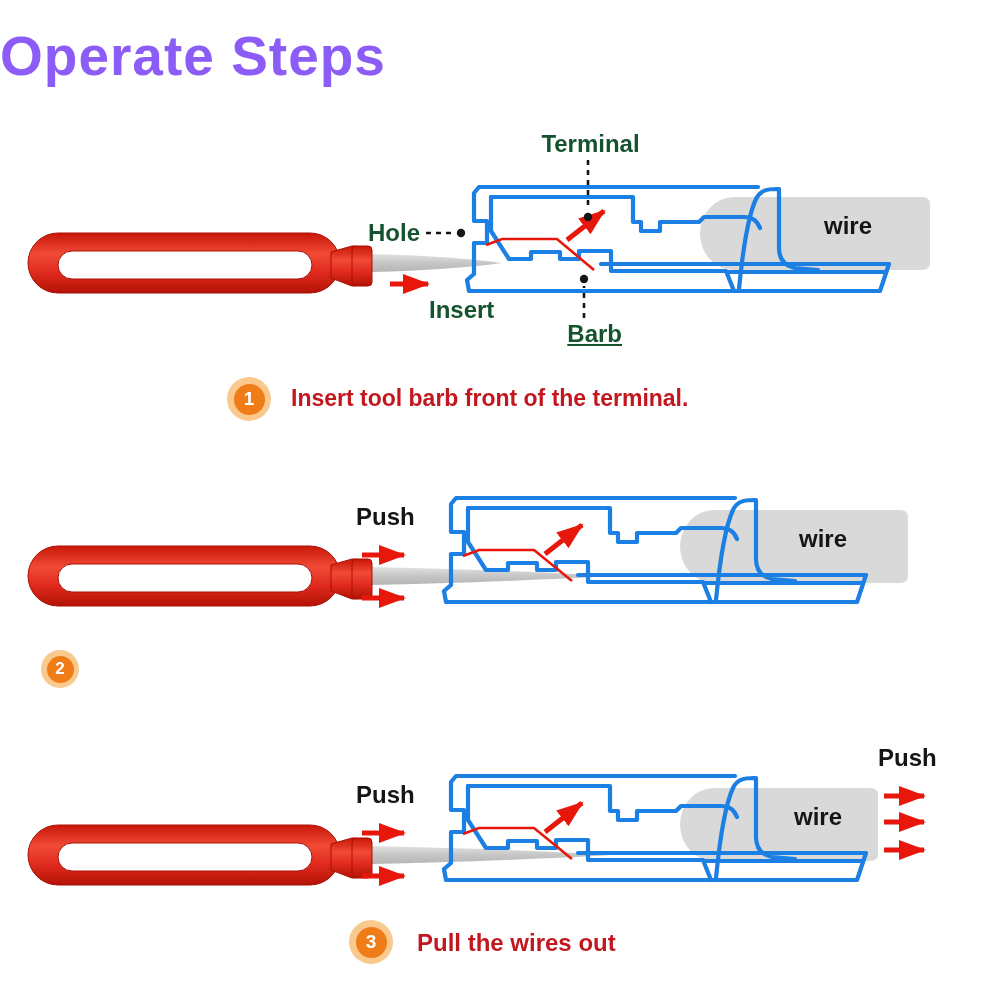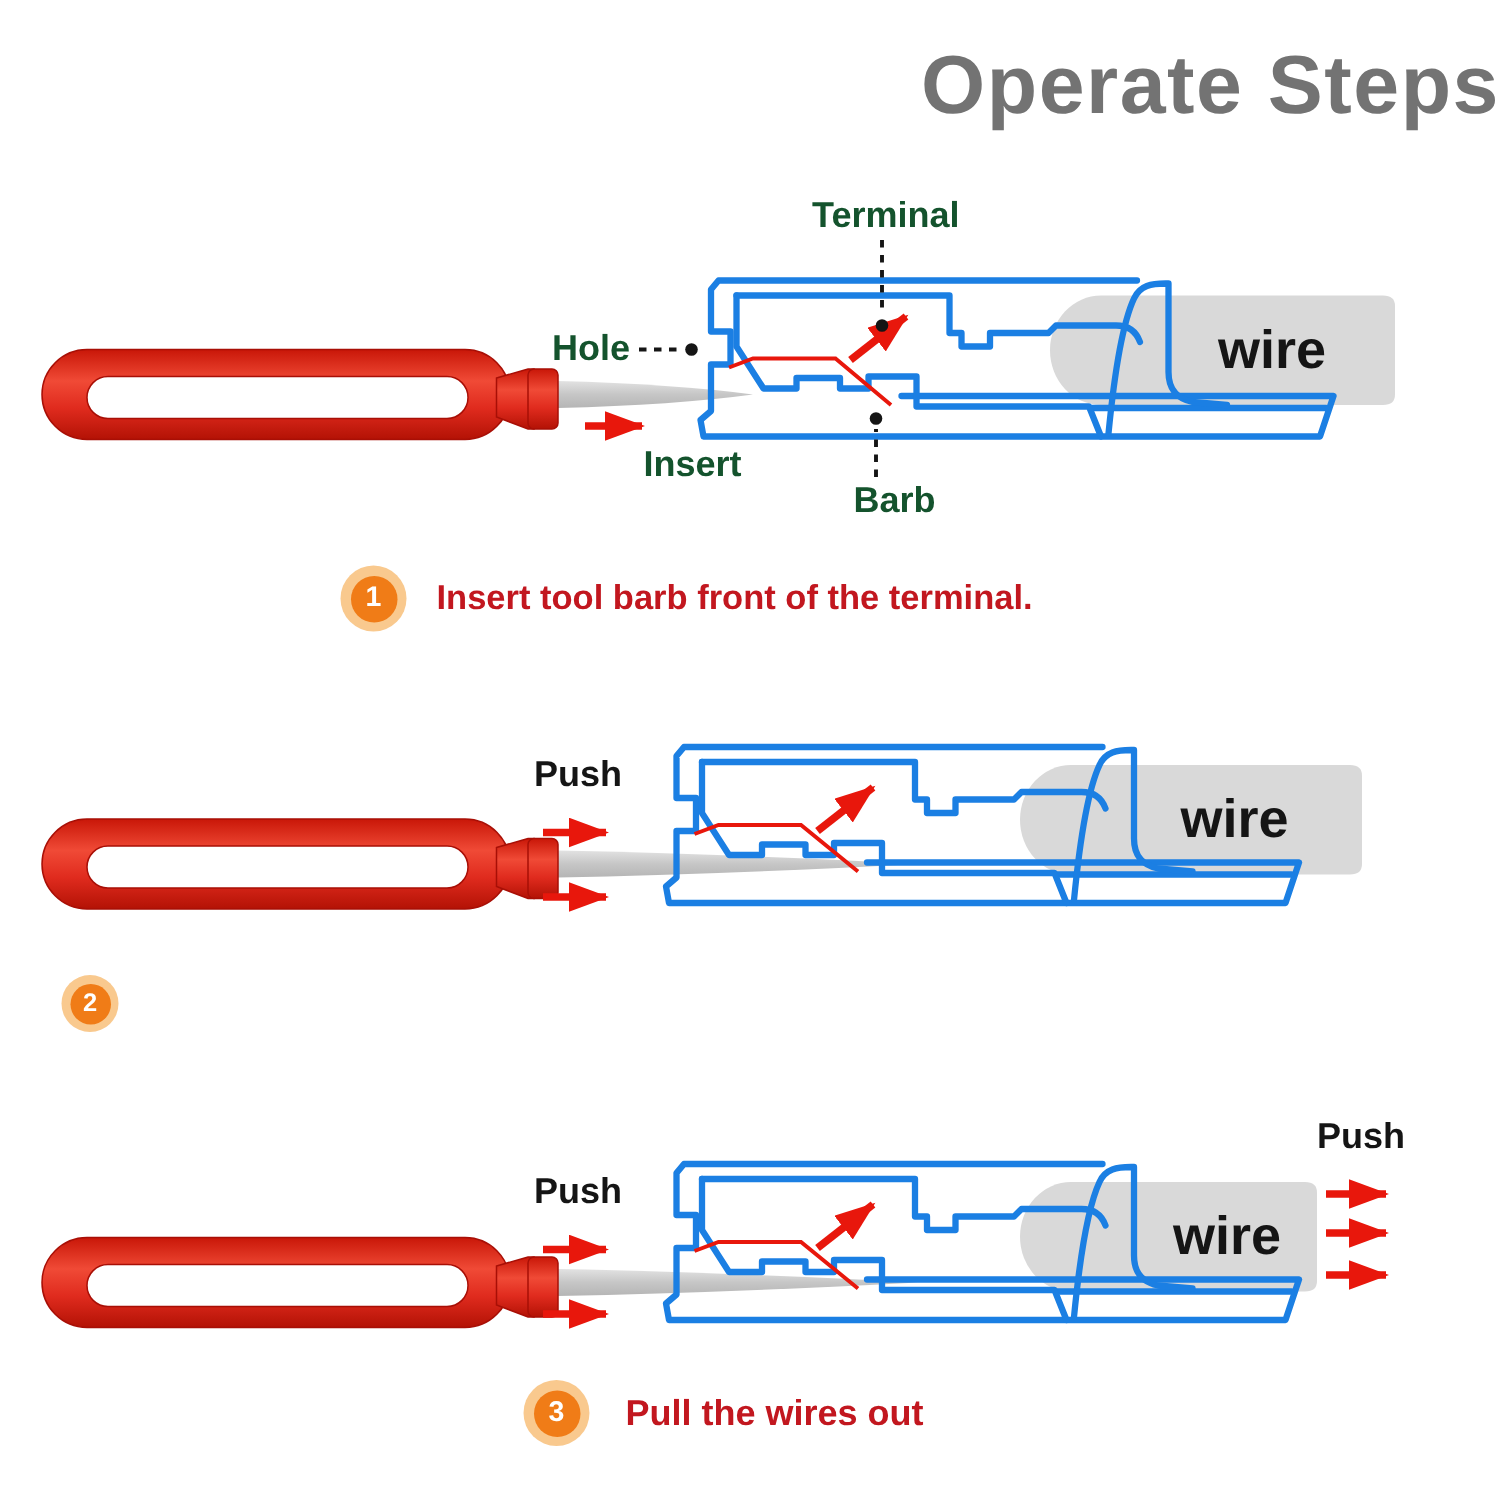--- a/index.html
+++ b/index.html
@@ -1,22 +1,22 @@
 <!DOCTYPE html>
 <html><head>
 <meta charset="utf-8">
 <style>
   html,body{margin:0;padding:0;background:#ffffff;}
   #page{position:relative;width:1000px;height:1000px;background:#ffffff;overflow:hidden;
         font-family:"Liberation Sans",sans-serif;}
   .abs{position:absolute;}
-  #title{left:0;right:0;top:24px;text-align:right;font-size:55px;font-weight:bold;
-         color:#737373;letter-spacing:1px;}
+  #title{left:0;right:0;top:24px;text-align:left;font-size:55px;font-weight:bold;
+         color:#8b5cf6;letter-spacing:1px;}
   .callout{font-size:24px;font-weight:bold;color:#14532d;white-space:nowrap;}
-  .wire-label{font-size:36px;font-weight:bold;color:#151515;}
+  .wire-label{font-size:24px;font-weight:bold;color:#151515;}
   .push-label{font-size:24px;font-weight:bold;color:#151515;}
   .step-text{font-size:23px;font-weight:bold;color:#c2171f;white-space:nowrap;}
   .badge-outer{width:44px;height:44px;border-radius:50%;background:#f9c98e;
                display:flex;align-items:center;justify-content:center;}
   .badge-inner{width:31px;height:31px;border-radius:50%;background:#f07c17;
                display:flex;align-items:center;justify-content:center;
                color:#ffffff;font-size:19px;font-weight:bold;}
   .badge-sm .badge-outer{width:38px;height:38px;}
   .badge-sm .badge-inner{width:27px;height:27px;font-size:17px;}
   svg{display:block;}
@@ -110,21 +110,21 @@
       <line x1="884" y1="822" x2="924" y2="822" stroke="#e8170c" stroke-width="5" marker-end="url(#ah)"></line>
       <line x1="884" y1="850" x2="924" y2="850" stroke="#e8170c" stroke-width="5" marker-end="url(#ah)"></line>
     </g>
   </svg>
 
   <div id="title" class="abs">Operate Steps</div>
 
   <div class="abs callout" style="left:533px;top:130px;width:115px;text-align:center;">Terminal</div>
   <div class="abs callout" style="left:348px;top:219px;width:72px;text-align:right;">Hole</div>
   <div class="abs callout" style="left:381px;top:296px;margin-left:48px;">Insert</div>
-  <div class="abs callout" style="left:569px;top:320px;width:74px;text-align:left;">Barb</div>
+  <div class="abs callout" style="left:548px;top:320px;width:74px;text-align:right;text-decoration:underline;">Barb</div>
   <div class="abs wire-label" style="left:798px;top:212px;width:100px;text-align:center;">wire</div>
 
   <div class="abs push-label" style="left:356px;top:503px;">Push</div>
   <div class="abs wire-label" style="left:773px;top:525px;width:100px;text-align:center;">wire</div>
 
   <div class="abs push-label" style="left:356px;top:781px;">Push</div>
   <div class="abs push-label" style="left:878px;top:744px;">Push</div>
   <div class="abs wire-label" style="left:768px;top:803px;width:100px;text-align:center;">wire</div>
 
   <div class="abs" style="left:227px;top:377px;">

